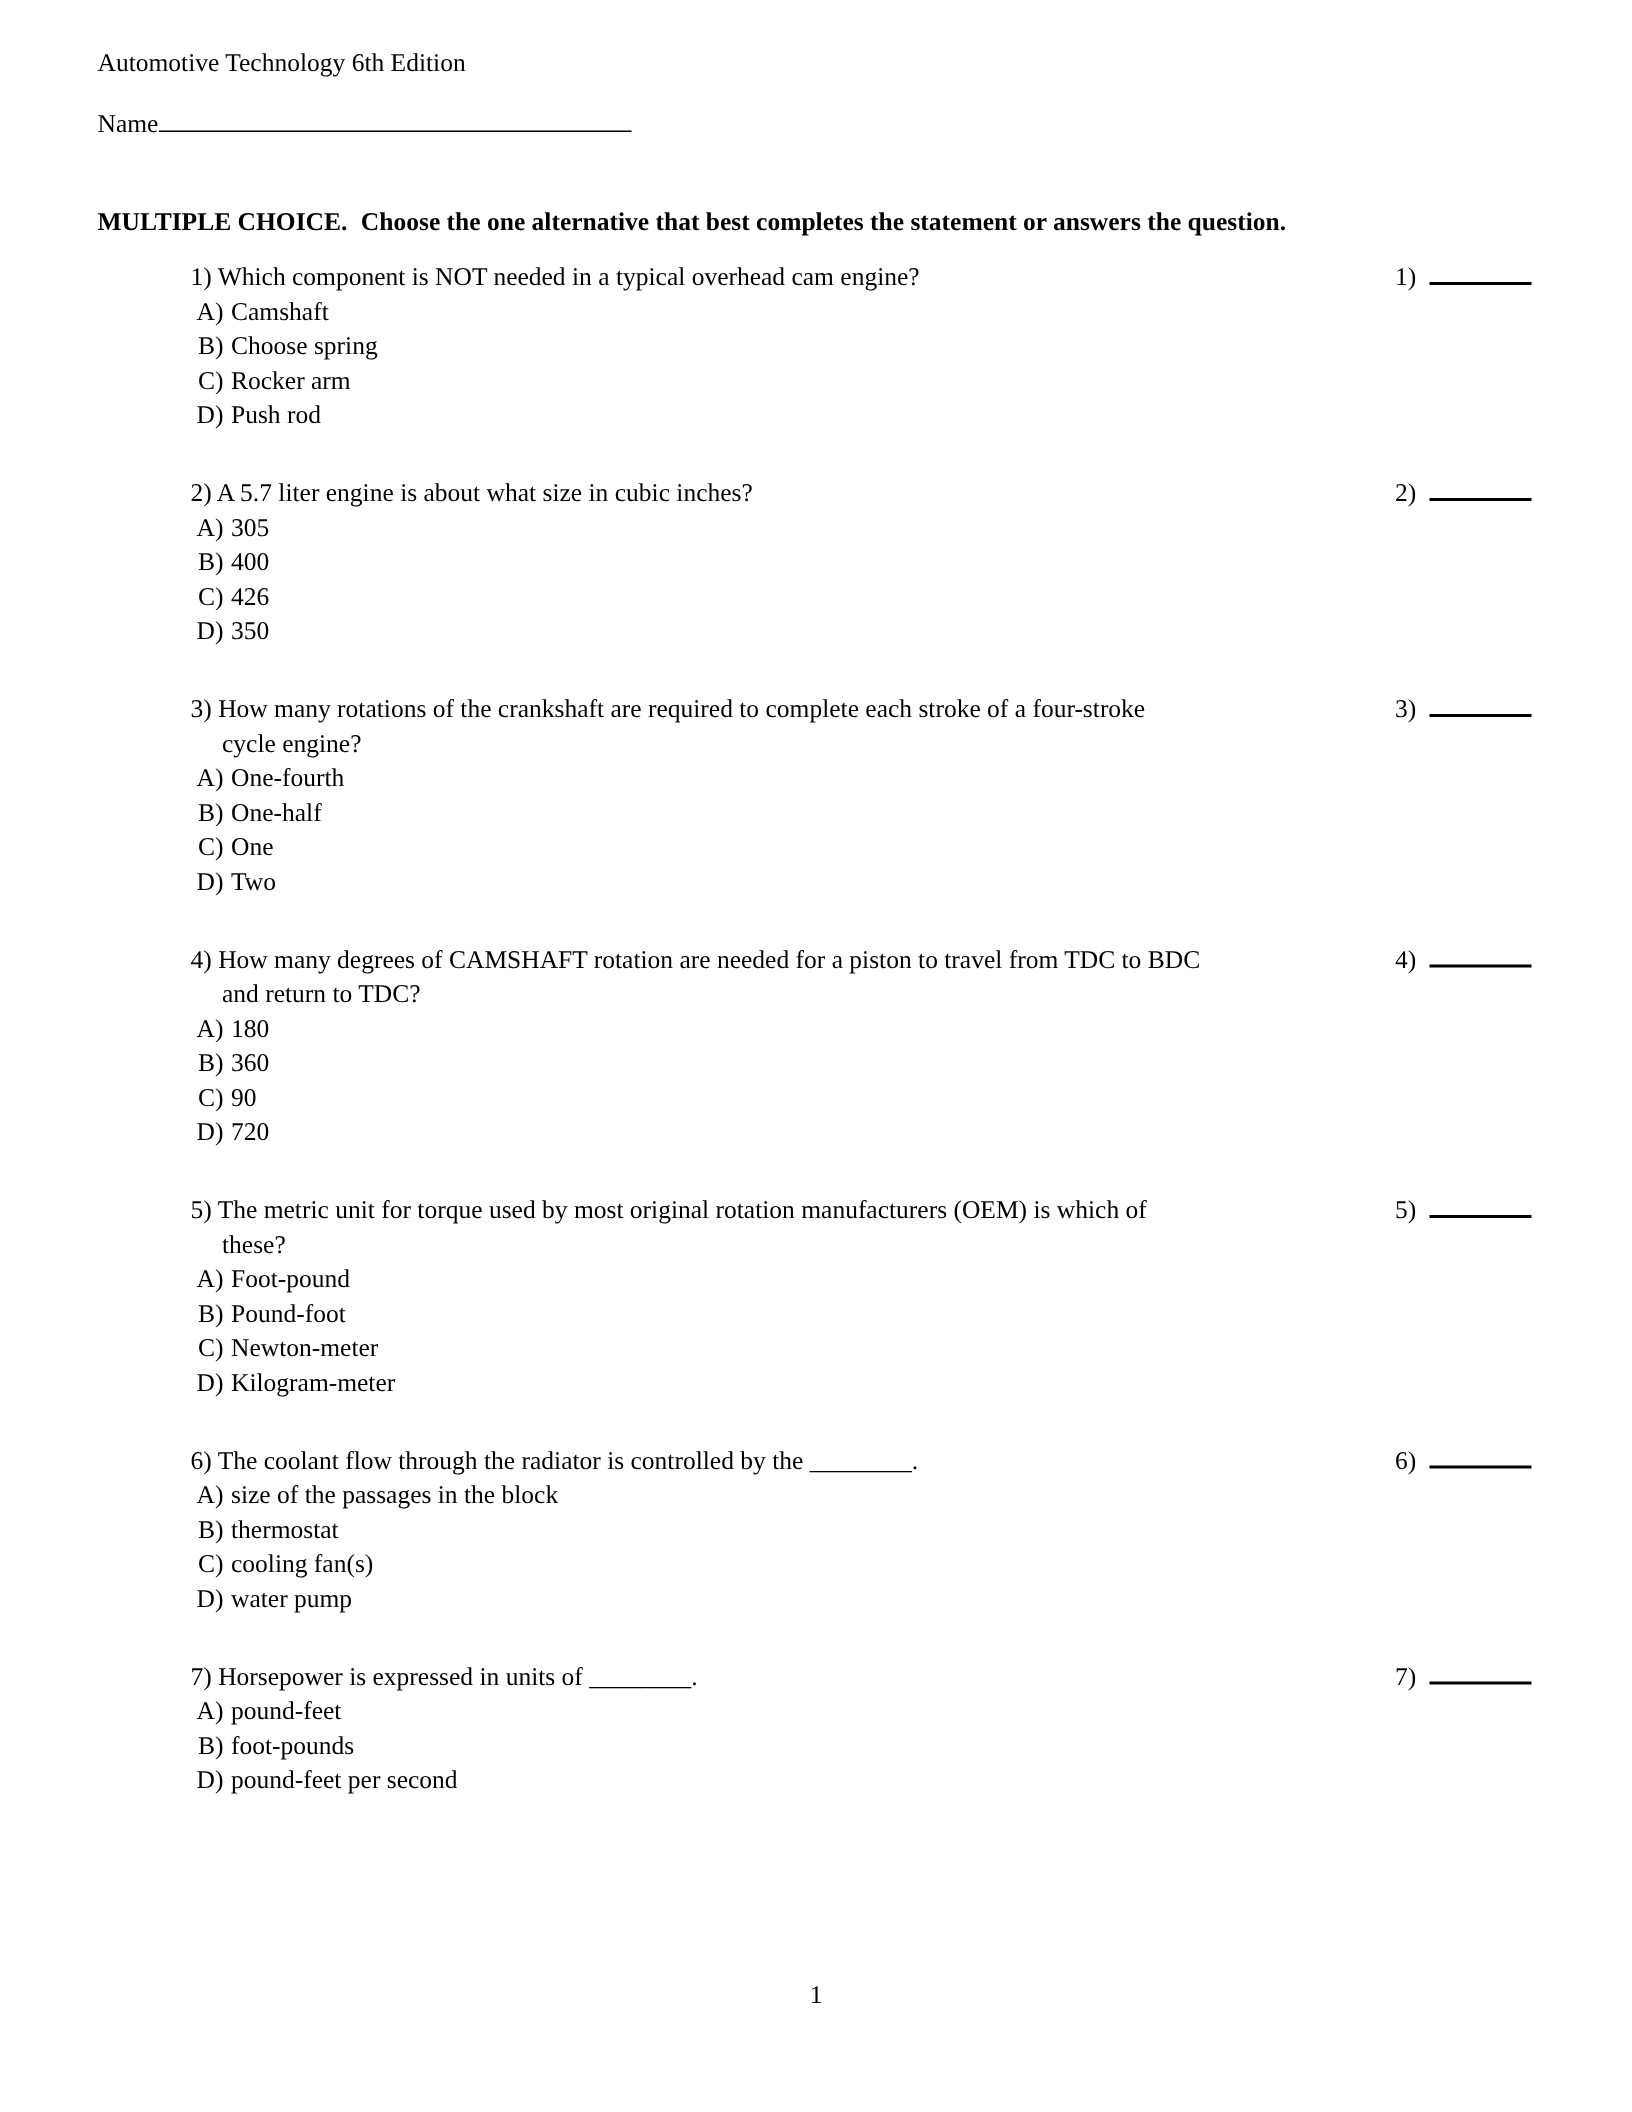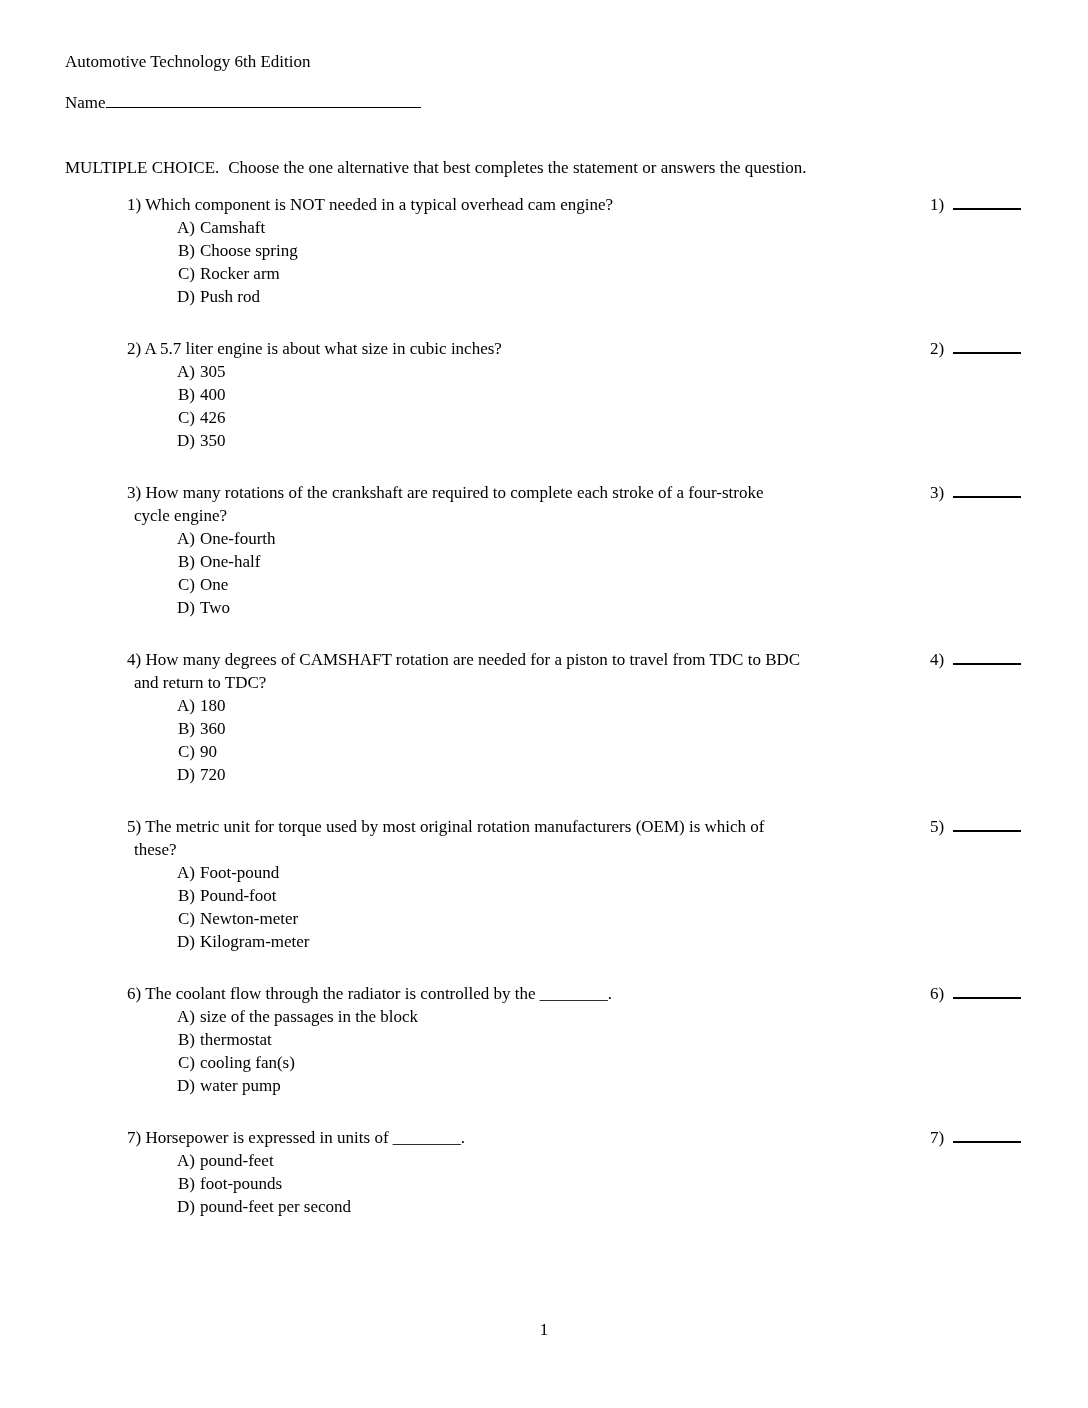--- a/index.html
+++ b/index.html
@@ -8,40 +8,40 @@
     width: 1088px;
     height: 1408px;
     background: #ffffff;
     color: #000000;
     font-family: "Liberation Serif", "DejaVu Serif", serif;
     font-size: 17px;
     line-height: 23px;
     position: relative;
     overflow: hidden;
   }
-  .page { padding: 50px 63px 0 65px; }
+  .page { padding: 30px 63px 0 65px; }
 
   .name-row { margin-top: 17px; }
   .name-line {
     display: inline-block;
     width: 315px;
     height: 18px;
     border-bottom: 1px solid #000;
     vertical-align: baseline;
   }
 
-  .mc-heading { margin-top: 42px; font-weight: normal; }
+  .mc-heading { margin-top: 42px; font-weight: bold; }
   .mc-heading .rest { margin-left: 9px; }
 
   .questions { margin-top: 14px; margin-left: 62px; }
   .question { display: flex; margin-bottom: 29px; }
   .q-main { flex: 1 1 auto; padding-right: 20px; }
   .q-line { padding-left: 21px; text-indent: -21px; }
-  .q-cont { margin-left: 7px; }
-  .options { margin-left: 46px; }
+  .q-cont { margin-left: 21px; }
+  .options { }
   .opt-label {
     display: inline-block;
     width: 22px;
     text-align: right;
     margin-right: 5px;
   }
   .q-answer { flex: 0 0 95px; white-space: nowrap; }
   .ans-line {
     display: inline-block;
     width: 68px;

